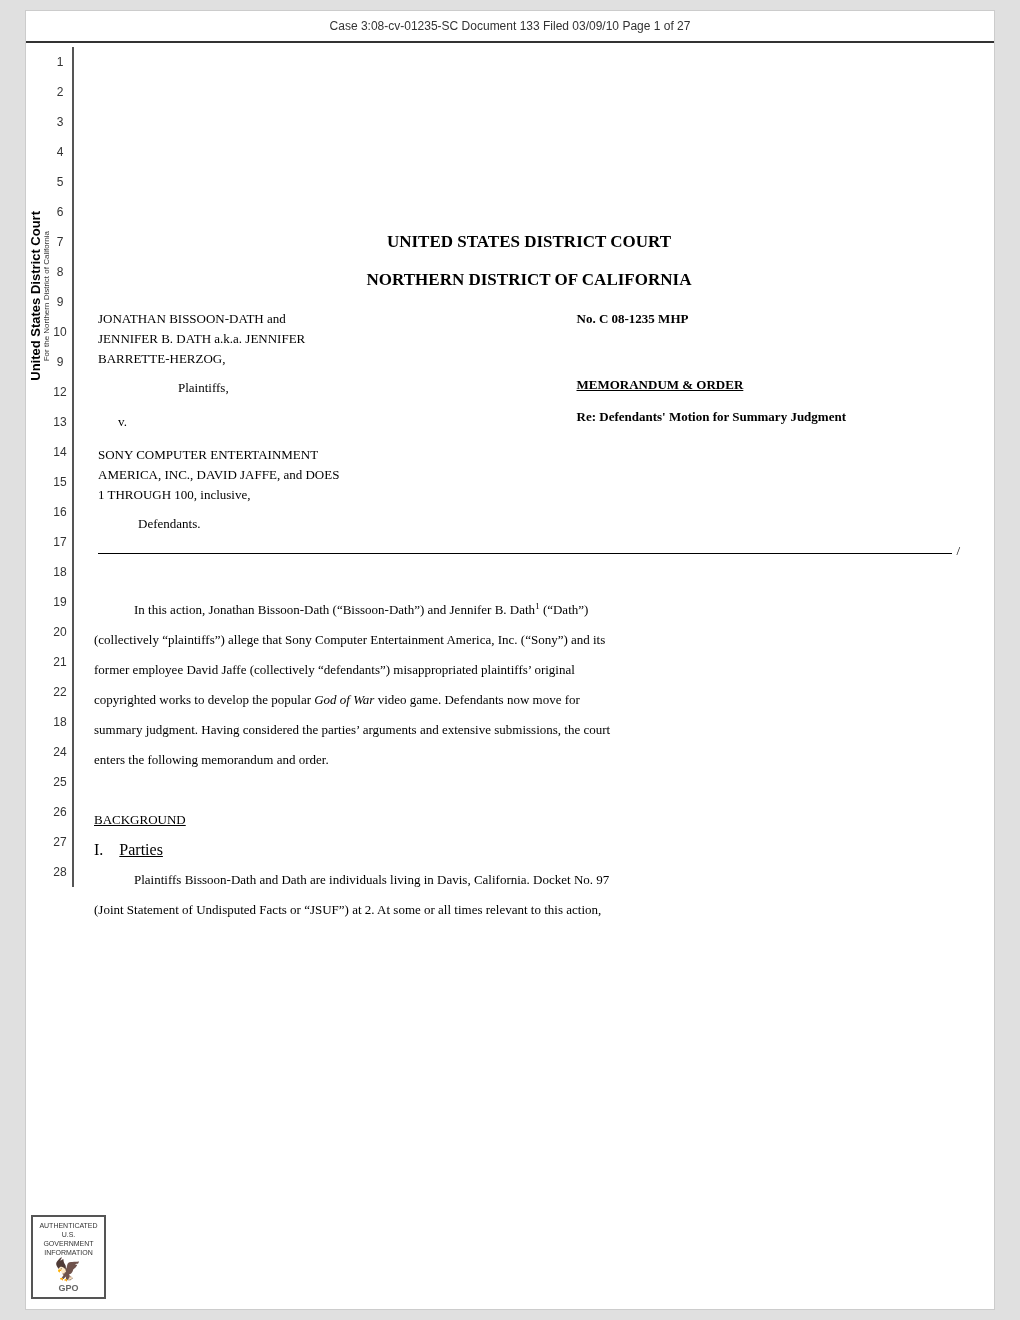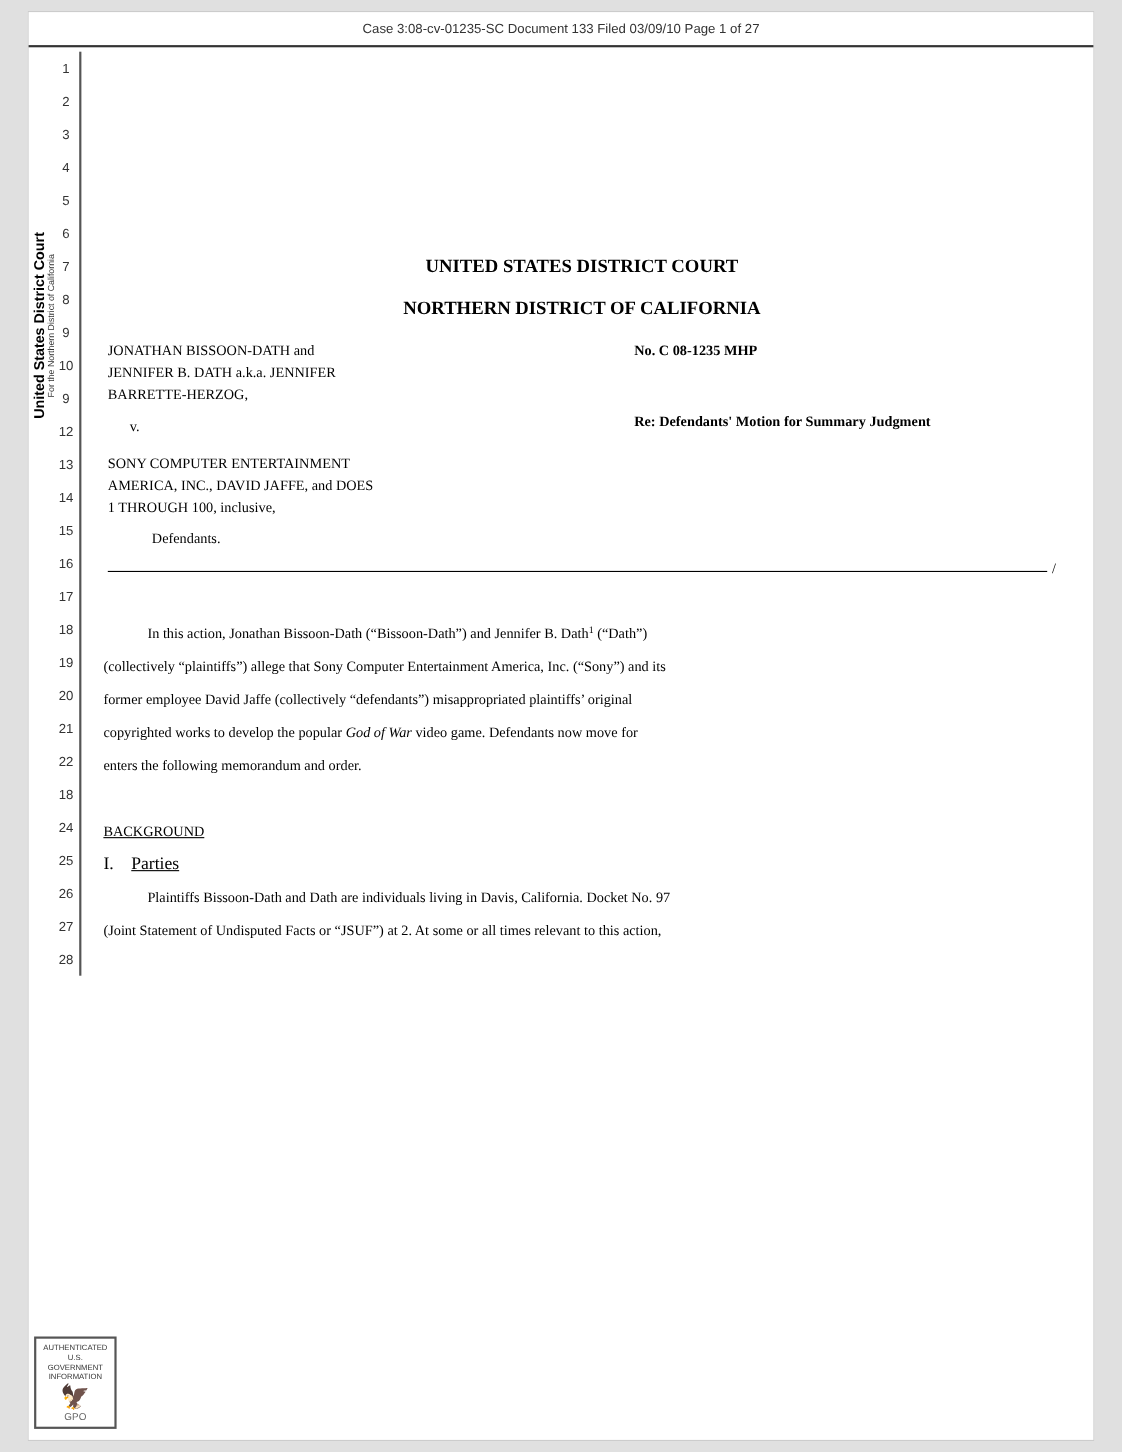--- a/index.html
+++ b/index.html
@@ -120,21 +120,21 @@
       color: #333;
       position: relative;
     }
     .stamp-eagle {
       font-size: 22px;
       color: #555;
     }
     .stamp-text { font-size: 7px; line-height: 1.3; }
     .gpo-label {
       font-size: 9px;
-      font-weight: normal;
+      font-weight: bold;
       font-family: Arial, sans-serif;
       color: #666;
     }
     sup { font-size: 9px; }
     .plaintiffs-indent { padding-left: 80px; }
     .defendants-indent { padding-left: 40px; }
   </style>
 </head>
 <body>
 
@@ -195,20 +195,30 @@
             JENNIFER B. DATH a.k.a. JENNIFER<br>
             BARRETTE-HERZOG,
           </div>
         </td>
         <td style="width:45%; padding-top:6px;">
           <div style="font-size:13px; line-height:20px;font-weight:bold;">No. C 08-1235 MHP</div>
         </td>
       </tr>
       <tr>
         <td>
+          <div class="plaintiffs-indent" style="font-size:13px; line-height:30px;">Plaintiffs,</div>
+        </td>
+        <td>
+          <div style="font-size:13px; line-height:24px;">
+            <span class="memo-order">MEMORANDUM &amp; ORDER</span>
+          </div>
+        </td>
+      </tr>
+      <tr>
+        <td>
           <div style="font-size:13px; line-height:30px; padding-left:20px;">v.</div>
         </td>
         <td>
           <div class="re-motion" style="font-size:13px; line-height:20px;">Re: Defendants' Motion for Summary Judgment</div>
         </td>
       </tr>
       <tr>
         <td style="padding-top:6px;">
           <div style="font-size:13px; line-height:20px;">
             SONY COMPUTER ENTERTAINMENT<br>
@@ -237,20 +247,21 @@
 
     <div style="height:30px;"></div>
 
     <div class="body-text">
       <p>
         In this action, Jonathan Bissoon-Dath (“Bissoon-Dath”) and Jennifer B. Dath<sup>1</sup> (“Dath”)
       </p>
       <div style="text-indent:0; line-height:30px;">(collectively “plaintiffs”) allege that Sony Computer Entertainment America, Inc. (“Sony”) and its</div>
       <div style="text-indent:0; line-height:30px;">former employee David Jaffe (collectively “defendants”) misappropriated plaintiffs’ original</div>
       <div style="text-indent:0; line-height:30px;">copyrighted works to develop the popular <span class="italic">God of War</span> video game.  Defendants now move for</div>
+      <div style="text-indent:0; line-height:30px;">summary judgment.  Having considered the parties’ arguments and extensive submissions, the court</div>
       <div style="text-indent:0; line-height:30px;">enters the following memorandum and order.</div>
     </div>
 
     <div style="height:30px;"></div>
 
     <div style="font-size:13px; line-height:30px;">
       <span class="underline">BACKGROUND</span>
     </div>
 
     <div style="font-size:16px; line-height:30px;">

